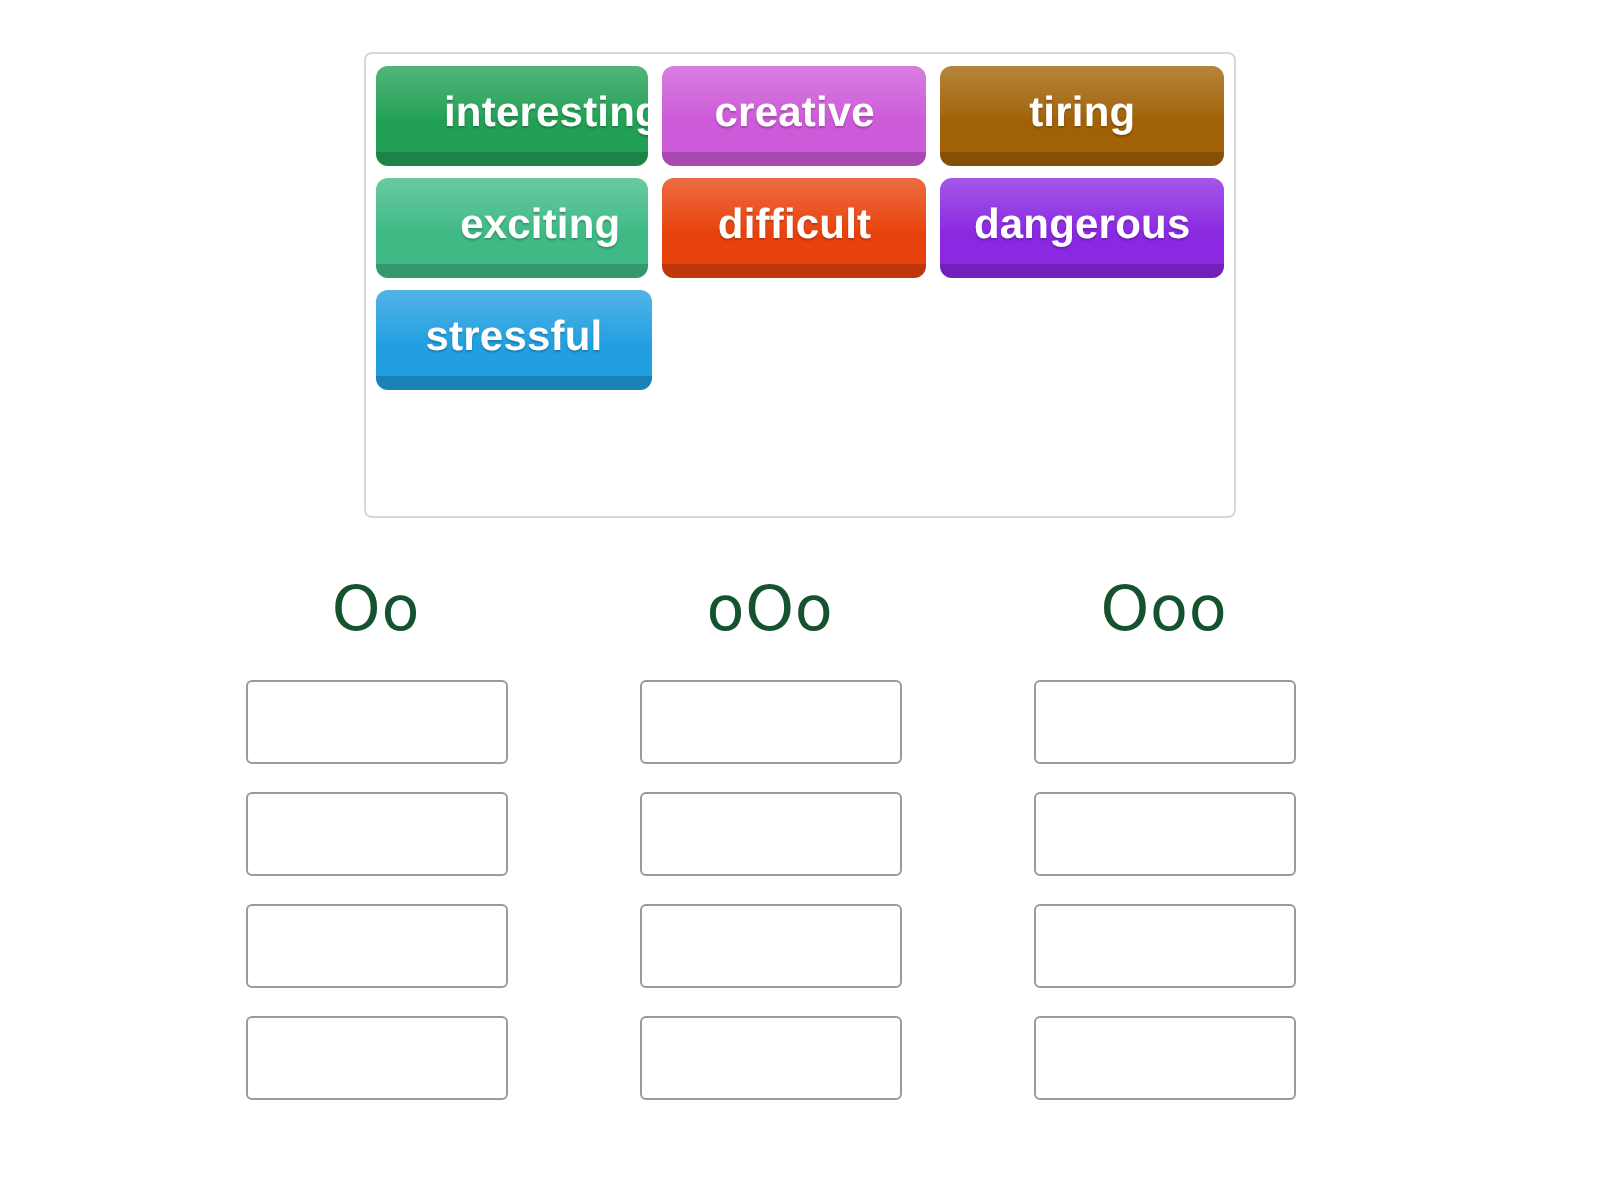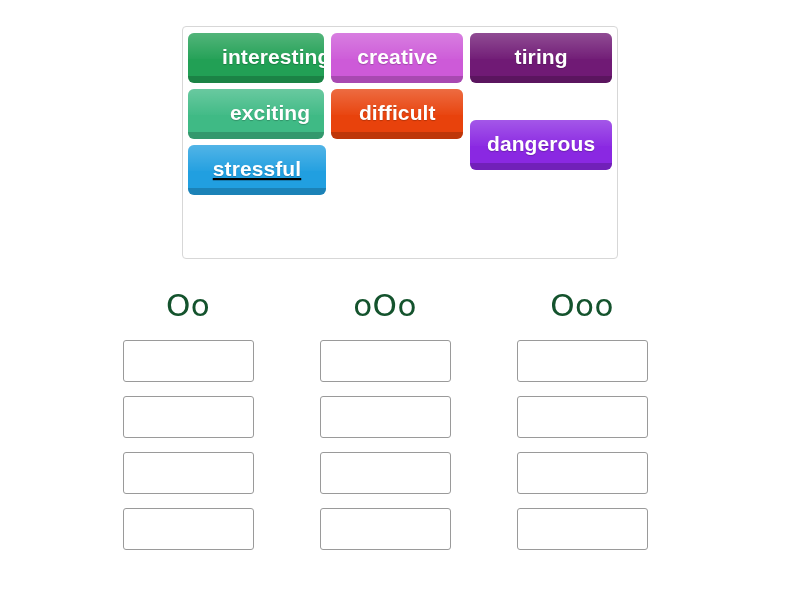--- a/index.html
+++ b/index.html
@@ -26,21 +26,21 @@
     border: 1px solid #d7d7d7;
     border-radius: 4px;
     box-sizing: border-box;
     padding: 6px 5px 5px 5px;
   }
   .tile-row {
     display: flex;
     height: 50px;
     margin-bottom: 6px;
   }
-  .tile-row:last-child { margin-bottom: 0; text-decoration: underline; }
+  .tile-row:last-child { margin-bottom: 0; }
 
   .tile {
     position: relative;
     height: 50px;
     border-radius: 6px;
     box-sizing: border-box;
     display: flex;
     align-items: center;
     justify-content: center;
     color: #ffffff;
@@ -127,33 +127,33 @@
 <div id="word-bank">
 
 
   <div class="tile-row">
     <div class="tile w-col-1" style="background: rgb(34, 160, 85); padding-left: 40px;">
       <span>interesting</span>
     </div>
     <div class="tile w-col-2" style="background: rgb(205, 90, 216);">
       <span>creative</span>
     </div>
-    <div class="tile w-col-3" style="background: #701a75;">
+    <div class="tile w-col-3" style="background: #a16207;">
       <span>tiring</span>
     </div>
   </div>
 
   <div class="tile-row">
     <div class="tile w-col-1" style="background: rgb(63, 186, 133); padding-left: 28px;">
       <span>exciting</span>
     </div>
     <div class="tile w-col-2" style="background: rgb(232, 66, 12); text-align: right;">
       <span>difficult</span>
     </div>
-    <div class="tile w-col-3" style="background: rgb(138, 40, 226); margin-top: 31px;">
+    <div class="tile w-col-3" style="background: rgb(138, 40, 226);">
       <span>dangerous</span>
     </div>
   </div>
 
   <div class="tile-row">
     <div class="tile w-col-1" style="background: rgb(33, 159, 224);">
       <span>stressful</span>
     </div>
   </div>
 

